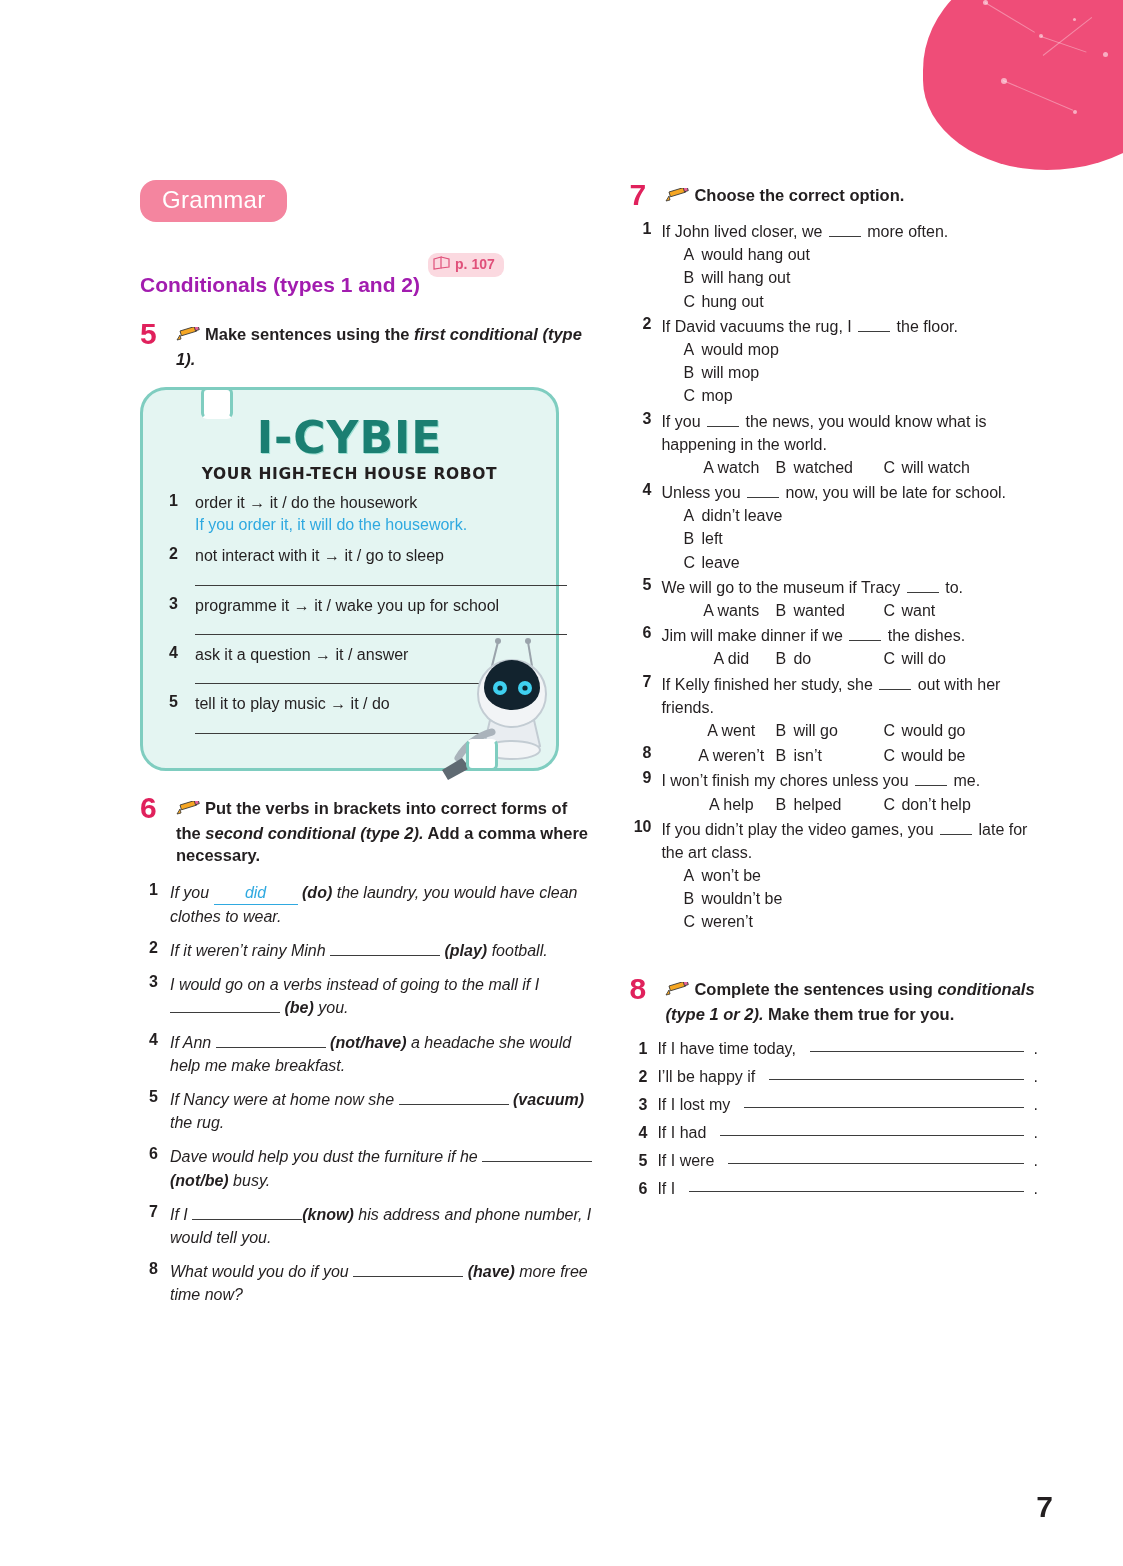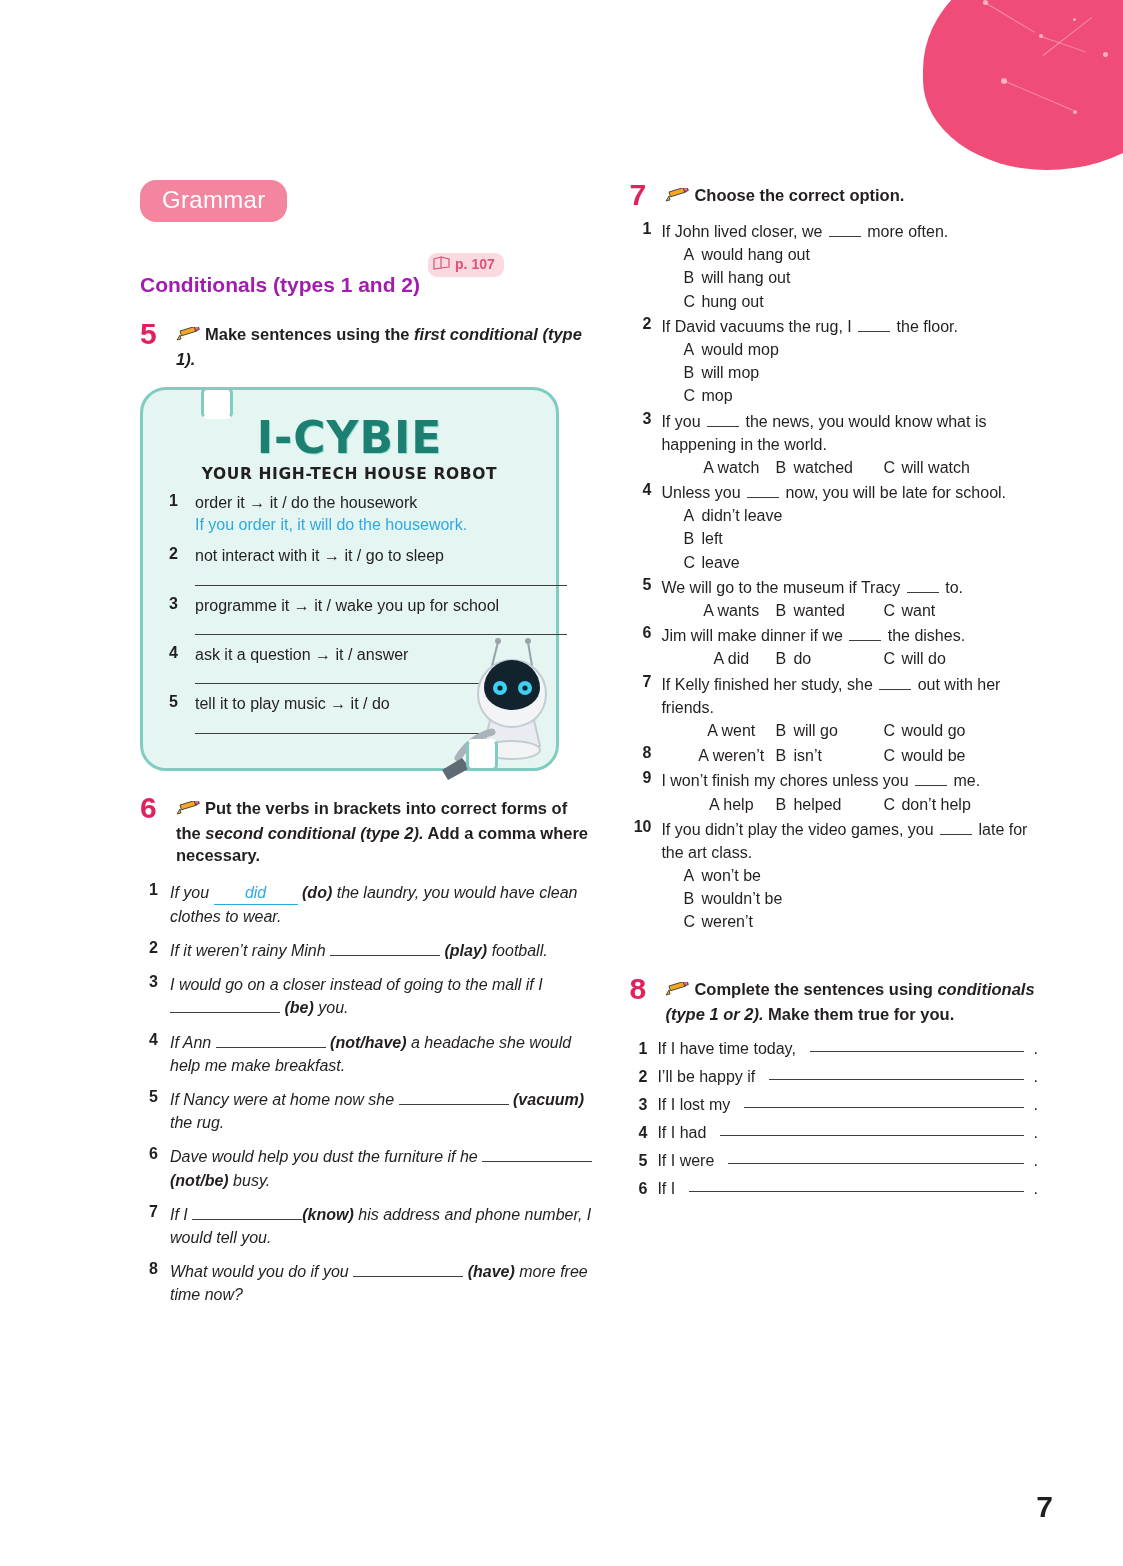--- a/index.html
+++ b/index.html
@@ -308,21 +308,21 @@
           <div class="q-body"><span>If you </span><span class="fill ans">did</span> <b>(do)</b><span> the laundry, you would have clean clothes to wear.</span></div>
         </div>
 
         <div class="q-item">
           <span class="q-num">2</span>
           <div class="q-body"><span>If it weren’t rainy Minh </span><span class="fill"></span> <b>(play)</b><span> football.</span></div>
         </div>
 
         <div class="q-item">
           <span class="q-num">3</span>
-          <div class="q-body"><span>I would go on a closer instead of going to the mall if I </span><span class="fill"></span> <b>(be)</b><span> you.</span></div>
+          <div class="q-body"><span>I would go on a verbs instead of going to the mall if I </span><span class="fill"></span> <b>(be)</b><span> you.</span></div>
         </div>
 
         <div class="q-item">
           <span class="q-num">4</span>
           <div class="q-body"><span>If Ann </span><span class="fill"></span> <b>(not/have)</b><span> a headache she would help me make breakfast.</span></div>
         </div>
 
         <div class="q-item">
           <span class="q-num">5</span>
           <div class="q-body"><span>If Nancy were at home now she </span><span class="fill"></span> <b>(vacuum)</b><span> the rug.</span></div>

